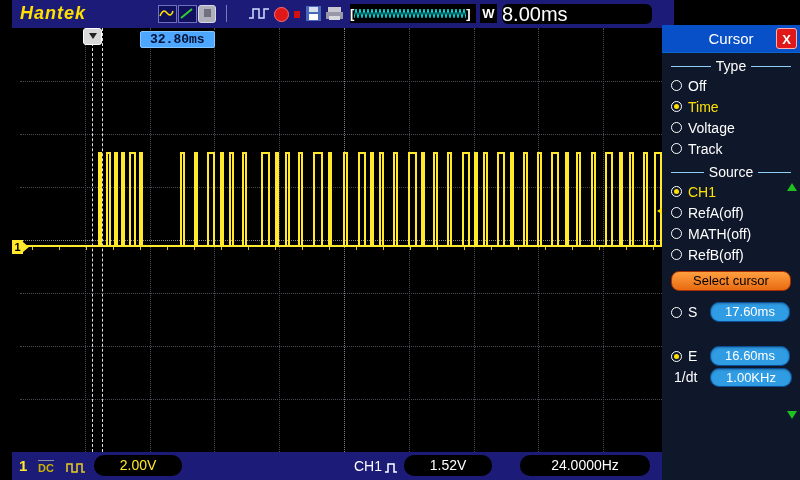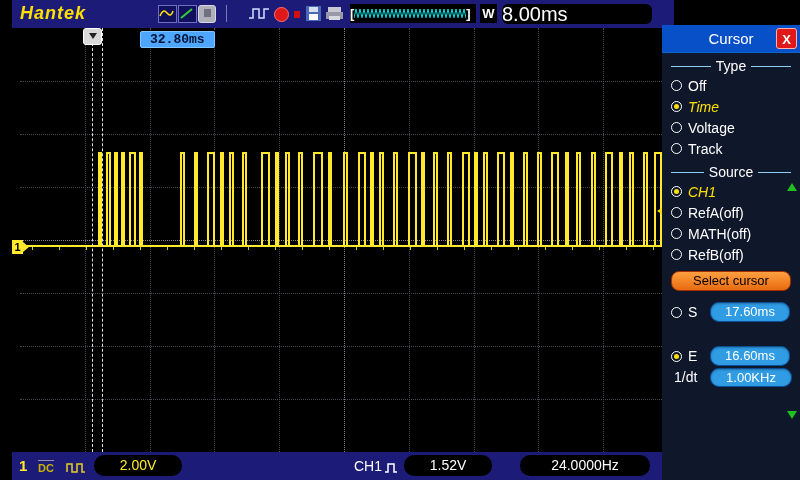--- a/index.html
+++ b/index.html
@@ -47,21 +47,21 @@
   .bbox.f{left:508px;width:130px;color:#fff;}
   .bch1{left:342px;top:6px;color:#fff;font-size:14px;}
   
   #panel{position:absolute;left:662px;top:0;width:138px;height:480px;background:#0f172a;margin-top:25px;}
   #ptitle{position:relative;height:27px;background:#0850c8;border-bottom:1px solid #0a66d0;display:flex;align-items:center;justify-content:center;color:#fff;font-size:15px;}
   .closebtn{position:absolute;right:3px;top:3px;width:21px;height:21px;background:#e01818;border:1px solid #ffb0b0;border-radius:3px;color:#fff;font-weight:bold;font-size:13px;text-align:center;line-height:21px;box-sizing:border-box;}
   .sect{display:flex;align-items:center;margin:4px 4px 0;color:#fff;font-size:14px;height:18px;}
   .sline{flex:1;border-top:1px solid #8fd0f8;margin:0 5px;}
   .opt{display:flex;align-items:center;height:21px;padding-left:9px;color:#fff;font-size:14px;cursor:default;}
   .radio{width:9px;height:9px;border:1px solid #fff;border-radius:50%;margin-right:6px;position:relative;flex:none;}
-  .opt.sel{color:#ffe000;font-style:italic;}
+  .opt.sel{color:#ffe000;}
   .opt.sel .radio::after, .valrow.sel .radio::after{content:"";position:absolute;left:2px;top:2px;width:5px;height:5px;border-radius:50%;background:#ffe000;}
   .selcur{margin:6px auto 0;width:118px;height:18px;background:linear-gradient(#ffa040,#e86a10);border:1px solid #a83000;border-radius:8px;color:#000;font-size:13px;text-align:center;line-height:18px;}
   .valrow{display:flex;align-items:center;padding:0 10px 0 9px;color:#fff;font-size:14px;height:22px;}
   .vbox{background:#2f9ce4;border:1px solid #0a4f98;border-radius:9px;color:#fff;font-size:13px;text-align:center;box-shadow:inset 0 1px 2px rgba(0,0,0,.25);}
   .valrow .vbox{margin-left:auto;width:78px;height:18px;line-height:18px;}
   .dtrow{display:flex;align-items:center;padding:0 8px 0 12px;height:20px;color:#fff;font-size:14px;}
   .dtrow .vbox{margin-left:auto;width:80px;height:17px;line-height:17px;}
   .uparrow{position:absolute;right:3px;top:158px;width:0;height:0;border-left:5px solid transparent;border-right:5px solid transparent;border-bottom:8px solid #20c020;}
   .downarrow{position:absolute;right:3px;top:386px;width:0;height:0;border-left:5px solid transparent;border-right:5px solid transparent;border-top:8px solid #20c020;}
 </style>

